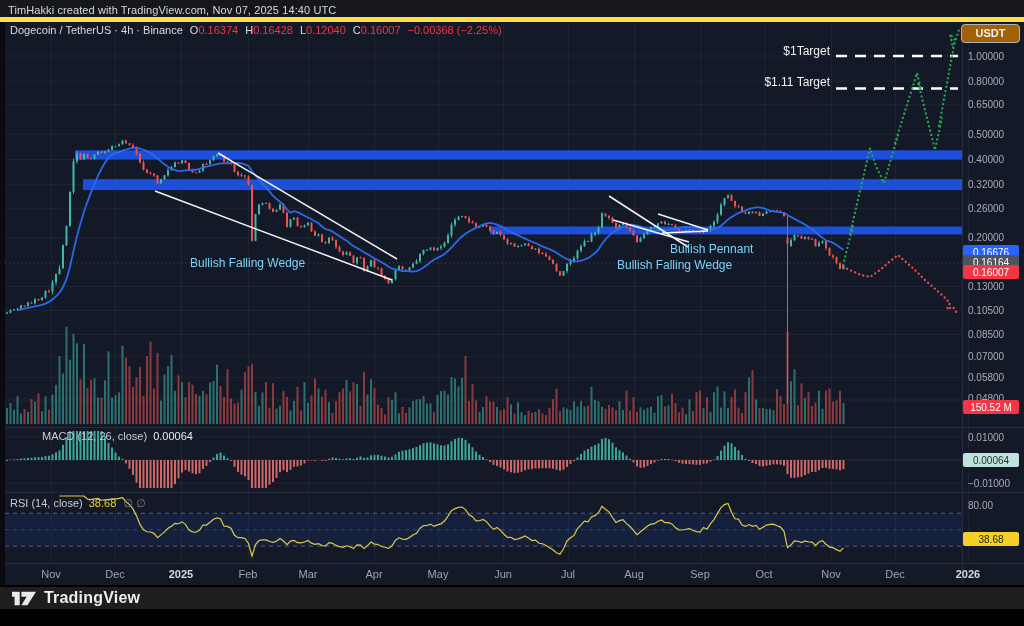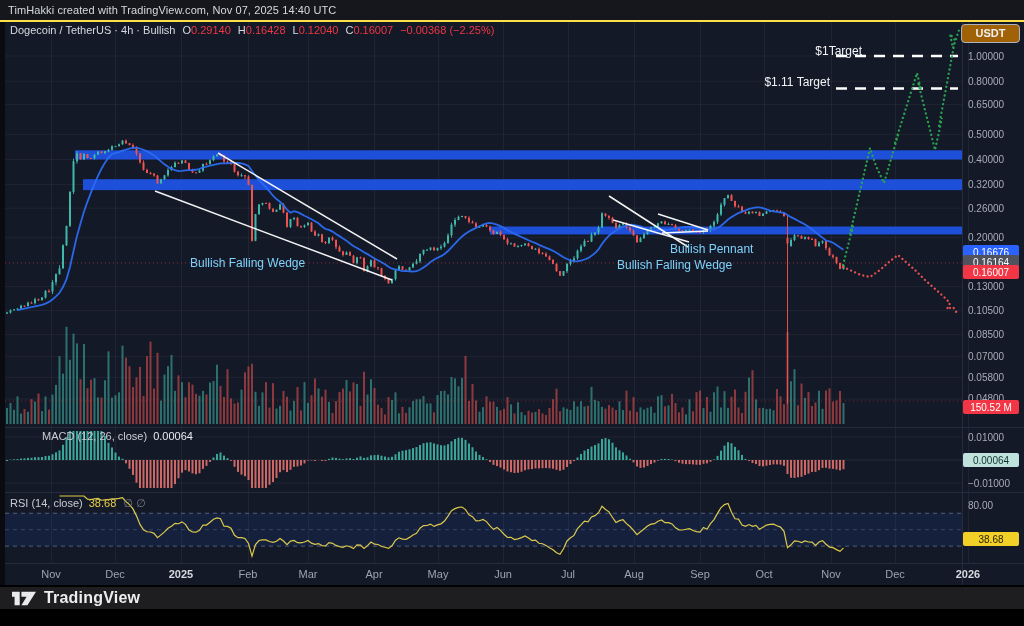--- a/index.html
+++ b/index.html
@@ -1,19 +1,19 @@
 <!DOCTYPE html>
 <html><head>
 <meta charset="utf-8">
 <style>
   html,body{margin:0;padding:0;background:#000;}
   body{width:1024px;height:626px;position:relative;overflow:hidden;
        font-family:"Liberation Sans","DejaVu Sans",sans-serif;}
   .top-strip{position:absolute;left:0;top:0;width:1024px;height:22px;background:#16171c;
-             border-bottom:2px solid #fde047;box-sizing:border-box;}
+             border-bottom:5px solid #fde047;box-sizing:border-box;}
   .top-strip span{position:absolute;left:8px;top:4px;font-size:11px;color:#d6d9de;letter-spacing:.1px;}
   .chart-area{position:absolute;left:0;top:22px;width:1024px;height:563px;background:#141927;}
   #chart-svg{position:absolute;left:0;top:0;}
   .ov{position:absolute;white-space:nowrap;}
   .legend{left:10px;top:2px;font-size:11px;line-height:13.5px;color:#d7dae0;}
   .legend .v-red{color:#f23645;}
   .legend .v-blue{color:#3179f5;}
   .legend .grp{margin-left:7px;}
   .pane-label{font-size:11px;color:#c9ccd3;}
   .pane-label .val-w{color:#e8eaee;margin-left:6px;}
@@ -1116,27 +1116,27 @@
         <text x="700" y="556" text-anchor="middle" fill="#9da3af" font-weight="normal">Sep</text>
         <text x="764" y="556" text-anchor="middle" fill="#9da3af" font-weight="normal">Oct</text>
         <text x="831" y="556" text-anchor="middle" fill="#9da3af" font-weight="normal">Nov</text>
         <text x="895" y="556" text-anchor="middle" fill="#9da3af" font-weight="normal">Dec</text>
         <text x="968" y="556" text-anchor="middle" fill="#d6d9df" font-weight="bold">2026</text>
       </g>
     </svg>
 
   <div class="ov legend">
     <div>
-      <span>Dogecoin / TetherUS · 4h · Bullish</span><span class="grp"><span>O</span><span class="v-red">0.29140</span></span><span class="grp"><span>H</span><span class="v-red">0.16428</span></span><span class="grp"><span>L</span><span class="v-red">0.12040</span></span><span class="grp"><span>C</span><span class="v-red">0.16007</span></span><span class="grp v-red">−0.00368 (−2.25%)</span>
+      <span>Dogecoin / TetherUS · 4h · Binance</span><span class="grp"><span>O</span><span class="v-red">0.16374</span></span><span class="grp"><span>H</span><span class="v-red">0.16428</span></span><span class="grp"><span>L</span><span class="v-red">0.12040</span></span><span class="grp"><span>C</span><span class="v-red">0.16007</span></span><span class="grp v-red">−0.00368 (−2.25%)</span>
     </div>
   </div>
 
   <div class="ov usdt-btn">USDT</div>
 
-  <div class="ov target-label" style="left:777px;top:22px;width:85px;">$1Target</div>
+  <div class="ov target-label" style="left:745px;top:22px;width:85px;">$1Target</div>
   <div class="ov target-label" style="left:745px;top:53px;width:85px;">$1.11 Target</div>
 
   <div class="ov anno" style="left:190px;top:234px;">Bullish Falling Wedge</div>
   <div class="ov anno" style="left:670px;top:220px;">Bullish Pennant</div>
   <div class="ov anno" style="left:617px;top:236px;">Bullish Falling Wedge</div>
 
   <div class="ov pane-label" style="left:10px;top:408px;margin-left:32px;">
     <span>MACD (12, 26, close)</span><span class="val-w">0.00064</span>
   </div>
   <div class="ov pane-label" style="left:10px;top:475px;">

